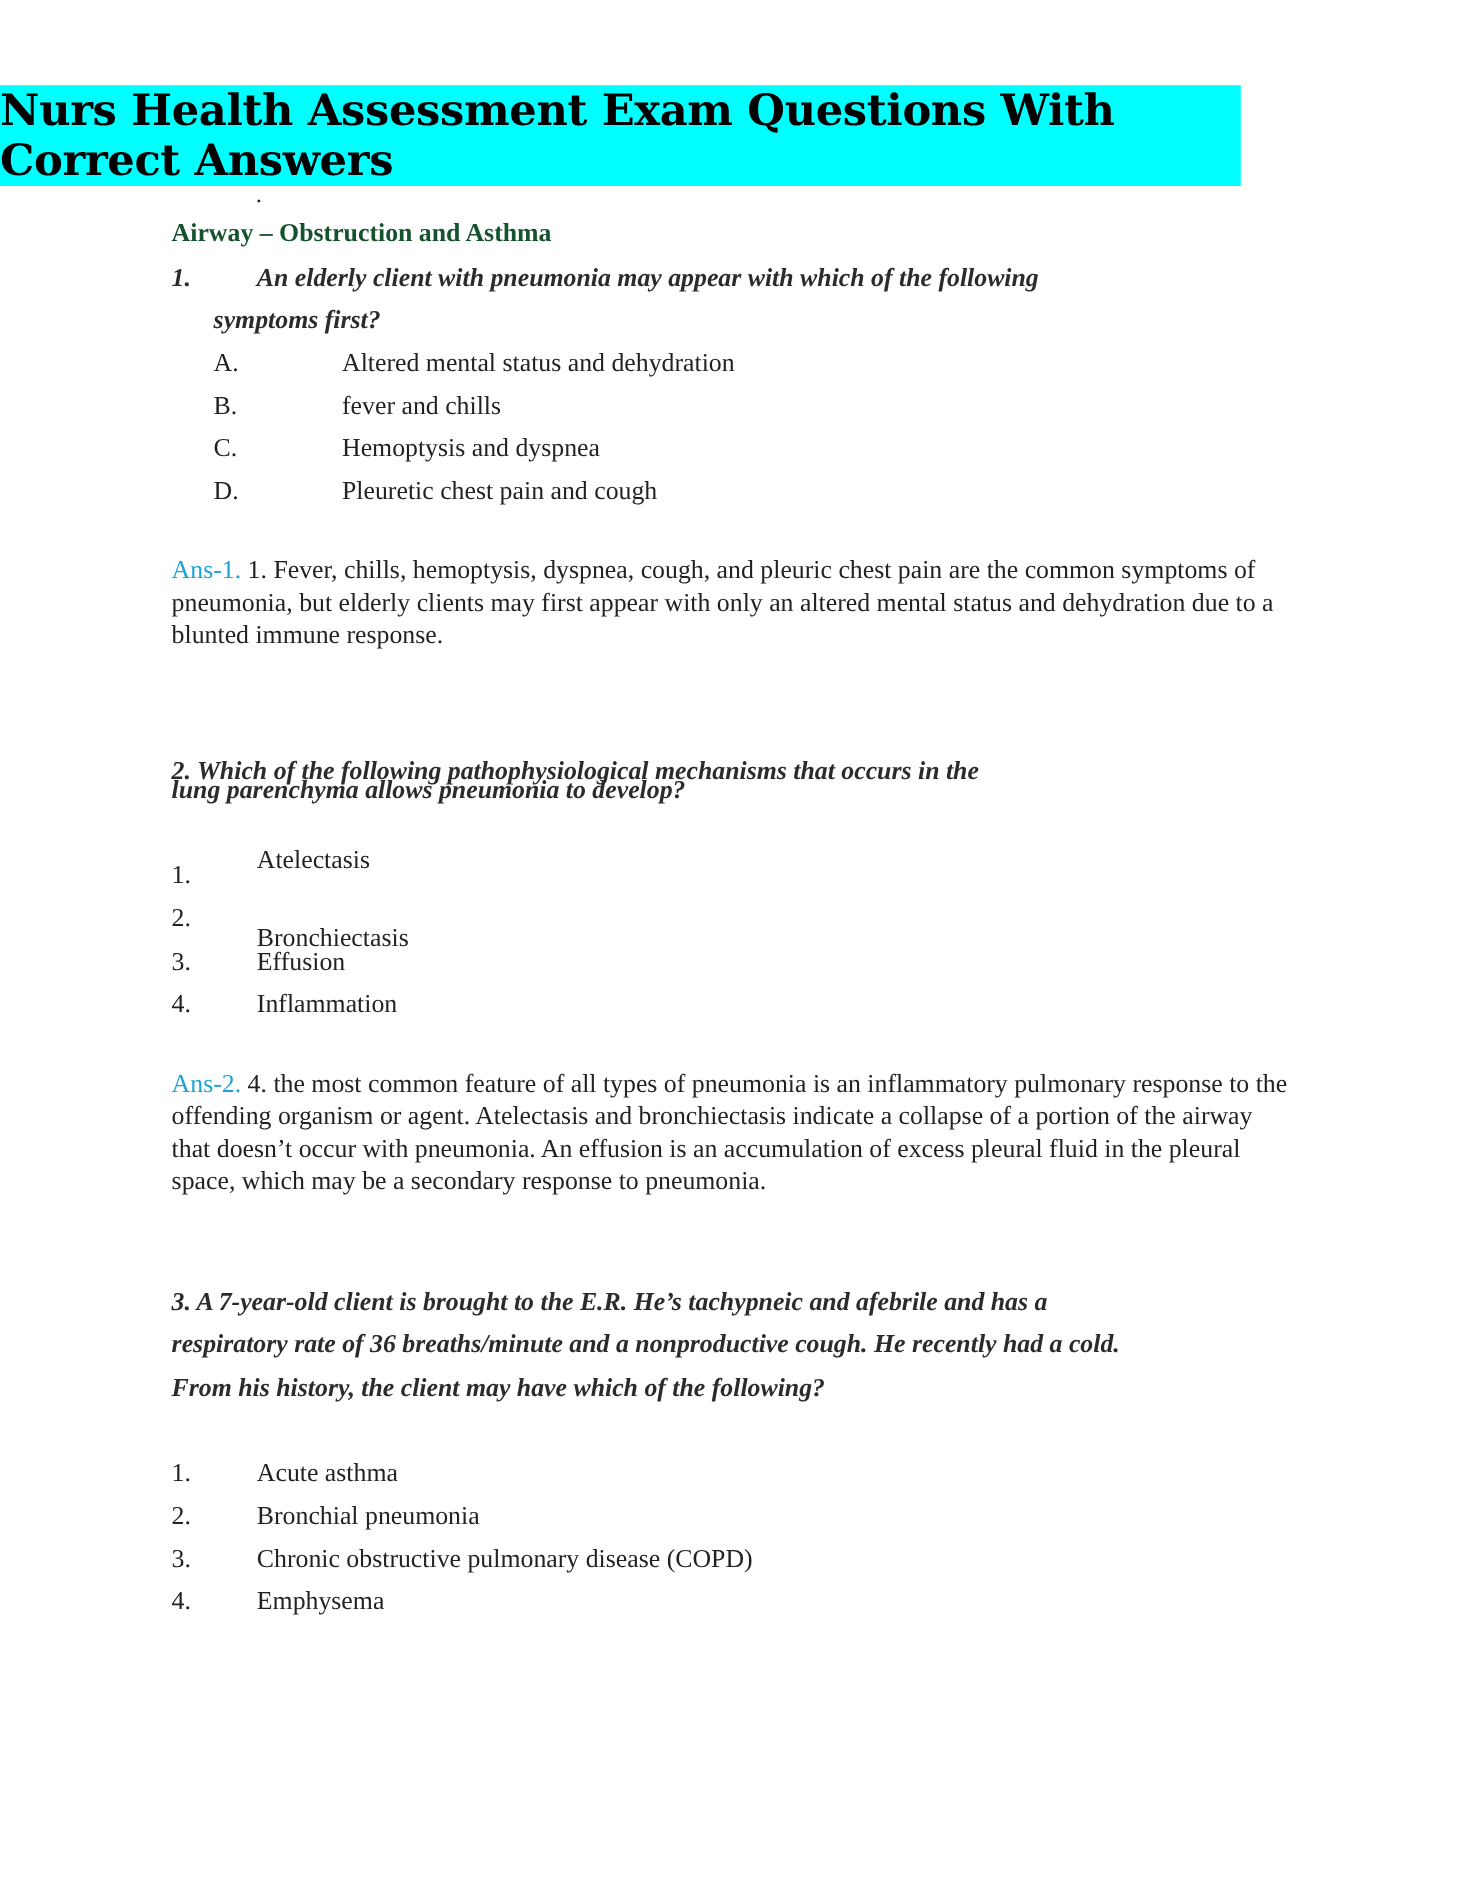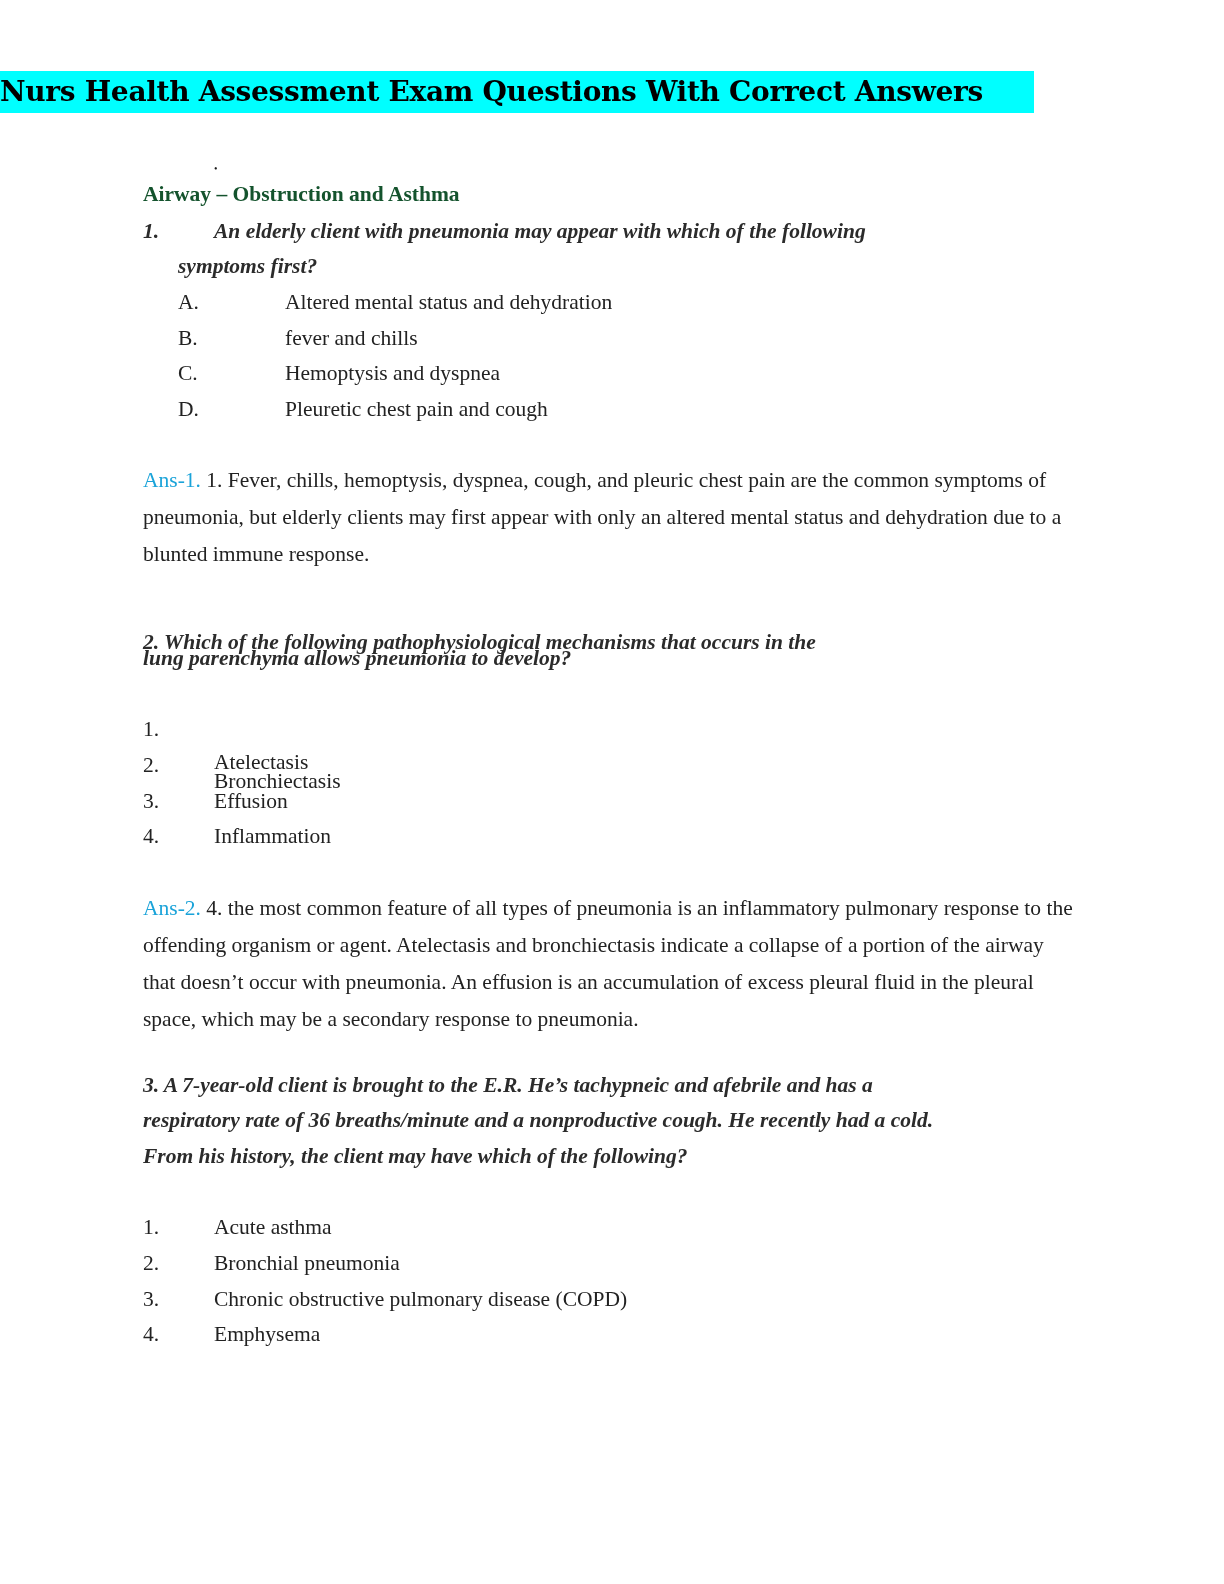--- a/index.html
+++ b/index.html
@@ -1,26 +1,26 @@
 <!DOCTYPE html>
 <html><head>
   <meta charset="utf-8">
   <style>
     html, body { margin: 0; padding: 0; background: #ffffff; }
     body { width: 1224px; height: 1584px; position: relative; overflow: hidden; color: #1a1a1a; }
-    .title-wrap { position: absolute; left: 0; top: 71px; font-family: "DejaVu Serif", serif; font-weight: bold; font-size: 28px; line-height: 42px; letter-spacing: -0.3px; }
+    .title-wrap { position: absolute; left: 0; top: 71px; font-family: "DejaVu Serif", serif; font-weight: bold; font-size: 36px; line-height: 42px; letter-spacing: -0.3px; }
     .title-line { display: inline-block; background: #00ffff; padding: 0 2px 0 0; color: #000; }
     .title-line.l1 { width: 1032px; }
     .bullet-mark { position: absolute; left: 214px; top: 163px; font-size: 10px; font-family: "Liberation Serif", serif; }
     .doc { position: absolute; left: 143px; top: 0; width: 940px; font-family: "Liberation Serif", serif; font-size: 21.5px; color: #222; }
     .abs { position: absolute; white-space: nowrap; }
     .section-head { font-weight: bold; color: #14532d; }
     .q { font-weight: bold; font-style: italic; color: #2b2b2b; }
     .ans-label { color: #1aa3d9; }
-    .para { position: absolute; line-height: 37px; width: 930px; }
+    .para { position: absolute; line-height: 27px; width: 930px; }
   </style>
 </head>
 <body>
 
 <div class="title-wrap">
   <span class="title-line l1">Nurs Health Assessment Exam Questions With Correct Answers</span><br>
 </div>
 
 <span class="bullet-mark">•</span>
 
@@ -44,21 +44,21 @@
     <div class="para" style="top:462px;">
       <span class="ans-label">Ans-1.</span><span> 1. Fever, chills, hemoptysis, dyspnea, cough, and pleuric chest pain are the common symptoms of pneumonia, but elderly clients may first appear with only an altered mental status and dehydration due to a blunted immune response.</span>
     </div>
   </div>
 
   <div>
     <span class="abs q" style="top:610px;left:0;margin-top:20px;">2.  Which of the following pathophysiological mechanisms that occurs in the</span>
     <span class="abs q" style="top:646px;left:0;">lung parenchyma allows pneumonia to develop?</span>
 
     <span class="abs" style="top:717px;left:0;">1.</span>
-    <span class="abs" style="top:750px;left:71px;">Atelectasis</span>
+    <span class="abs" style="top:704px;left:71px;">Atelectasis</span>
     <span class="abs" style="top:753px;left:0;">2.</span>
     <span class="abs" style="top:753px;left:71px;margin-top:16px;">Bronchiectasis</span>
     <span class="abs" style="top:789px;left:0;">3.</span>
     <span class="abs" style="top:789px;left:71px;text-align:right;">Effusion</span>
     <span class="abs" style="top:824px;left:0;">4.</span>
     <span class="abs" style="top:824px;left:71px;">Inflammation</span>
 
     <div class="para" style="top:890px;">
       <span class="ans-label">Ans-2.</span><span> 4. the most common feature of all types of pneumonia is an inflammatory pulmonary response to the offending organism or agent. Atelectasis and bronchiectasis indicate a collapse of a portion of the airway that doesn’t occur with pneumonia. An effusion is an accumulation of excess pleural fluid in the pleural space, which may be a secondary response to pneumonia.</span>
     </div>

